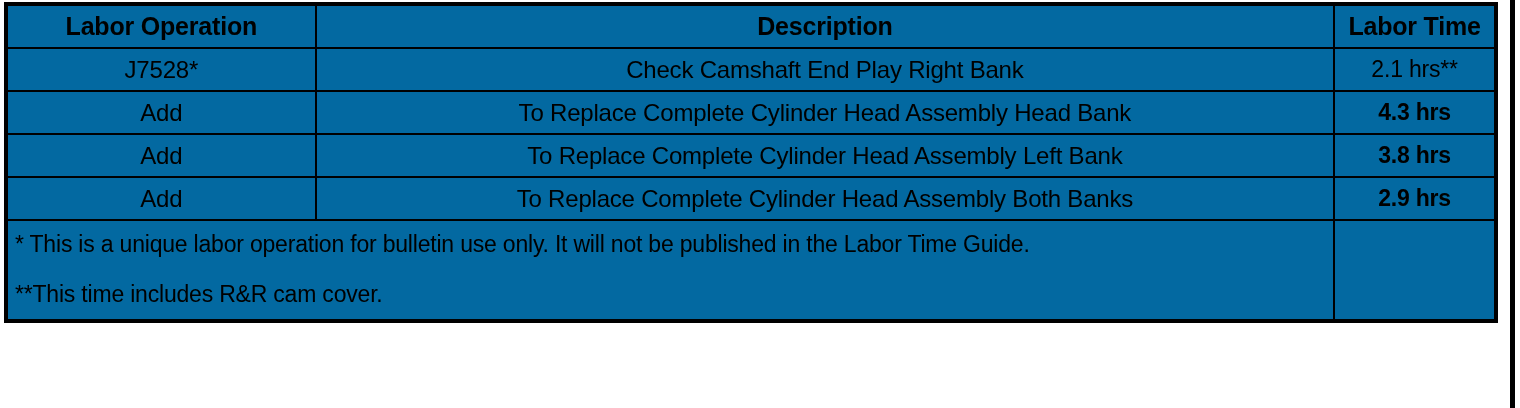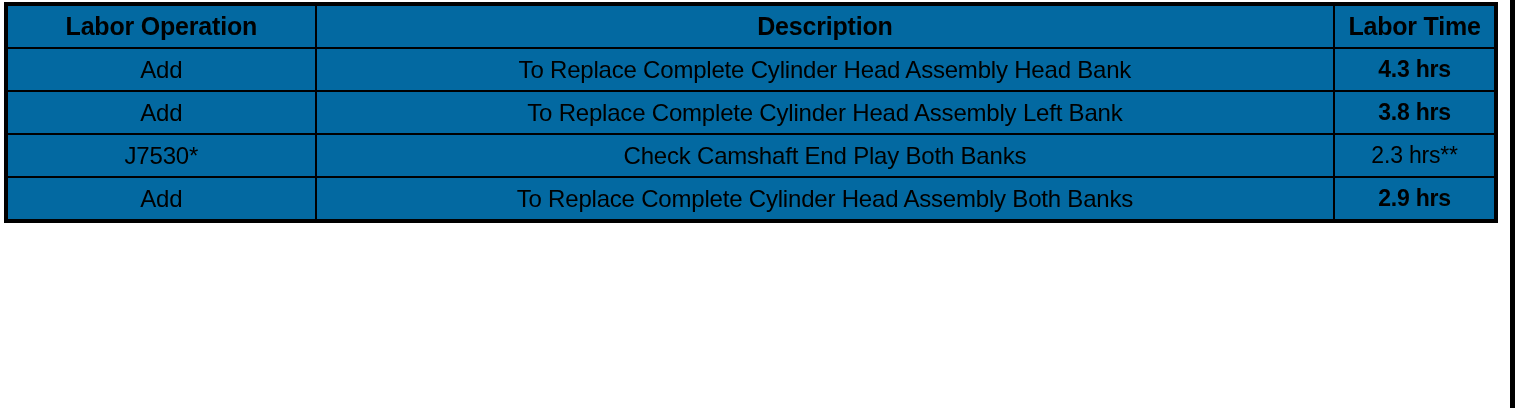--- a/index.html
+++ b/index.html
@@ -123,43 +123,53 @@
     <thead>
       <tr>
         <th class="cell-op-header">Labor Operation</th>
         <th class="cell-desc-header">Description</th>
         <th class="cell-time-header">Labor Time</th>
       </tr>
     </thead>
 
     <tbody>
 
+      <tr class="row-check">
+        <td class="cell-op">J7528*</td>
+        <td class="cell-desc">Check Camshaft End Play Right Bank</td>
+        <td class="cell-time">2.1 hrs**</td>
+      </tr>
 
       <tr class="row-add">
         <td class="cell-op">Add</td>
         <td class="cell-desc">To Replace Complete Cylinder Head Assembly Head Bank</td>
         <td class="cell-time">4.3 hrs</td>
       </tr>
 
 
       <tr class="row-add">
         <td class="cell-op">Add</td>
         <td class="cell-desc">To Replace Complete Cylinder Head Assembly Left Bank</td>
         <td class="cell-time">3.8 hrs</td>
       </tr>
 
-      <tr class="row-check">
-        <td class="cell-op">J7530*</td>
-        <td class="cell-desc">Check Camshaft End Play Both Banks</td>
-        <td class="cell-time">2.3 hrs**</td>
-      </tr>
 
       <tr class="row-add">
         <td class="cell-op">Add</td>
         <td class="cell-desc">To Replace Complete Cylinder Head Assembly Both Banks</td>
         <td class="cell-time">2.9 hrs</td>
       </tr>
 
+      <tr class="footnote-row">
+        <td colspan="2">
+          <div class="footnote-body">
+            <div class="footnote-line">* This is a unique labor operation for bulletin use only. It will not be published in the Labor Time Guide.</div>
+            <div class="footnote-gap"></div>
+            <div class="footnote-line">**This time includes R&amp;R cam cover.</div>
+          </div>
+        </td>
+        <td class="footnote-empty"></td>
+      </tr>
 
     </tbody>
   </table>
 
 </div>
 
 </body></html>

